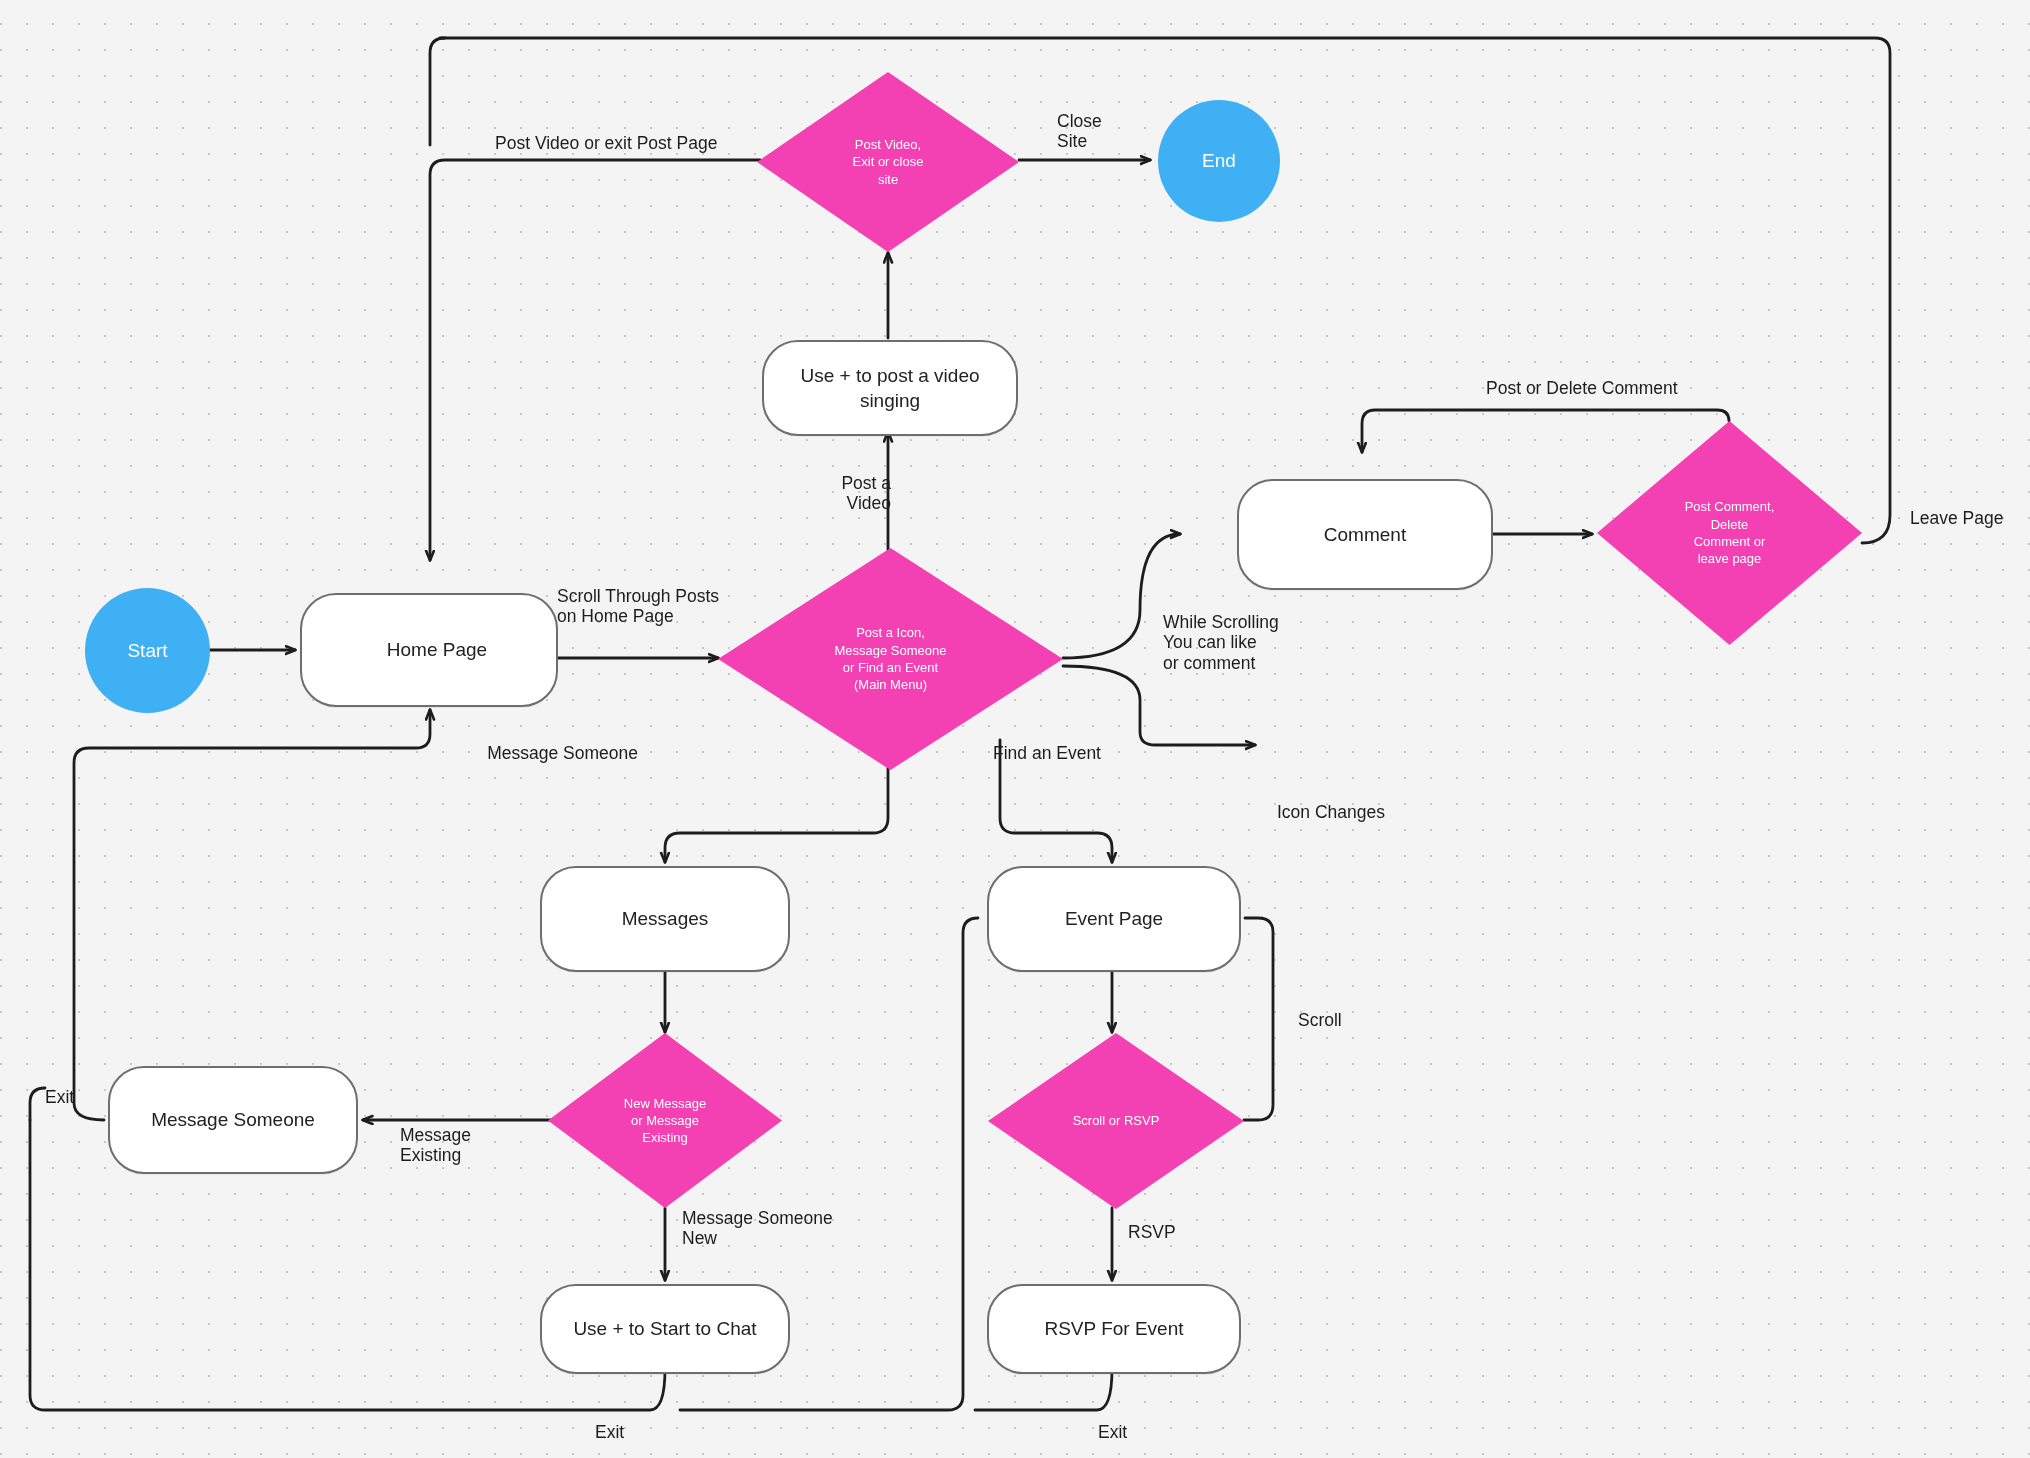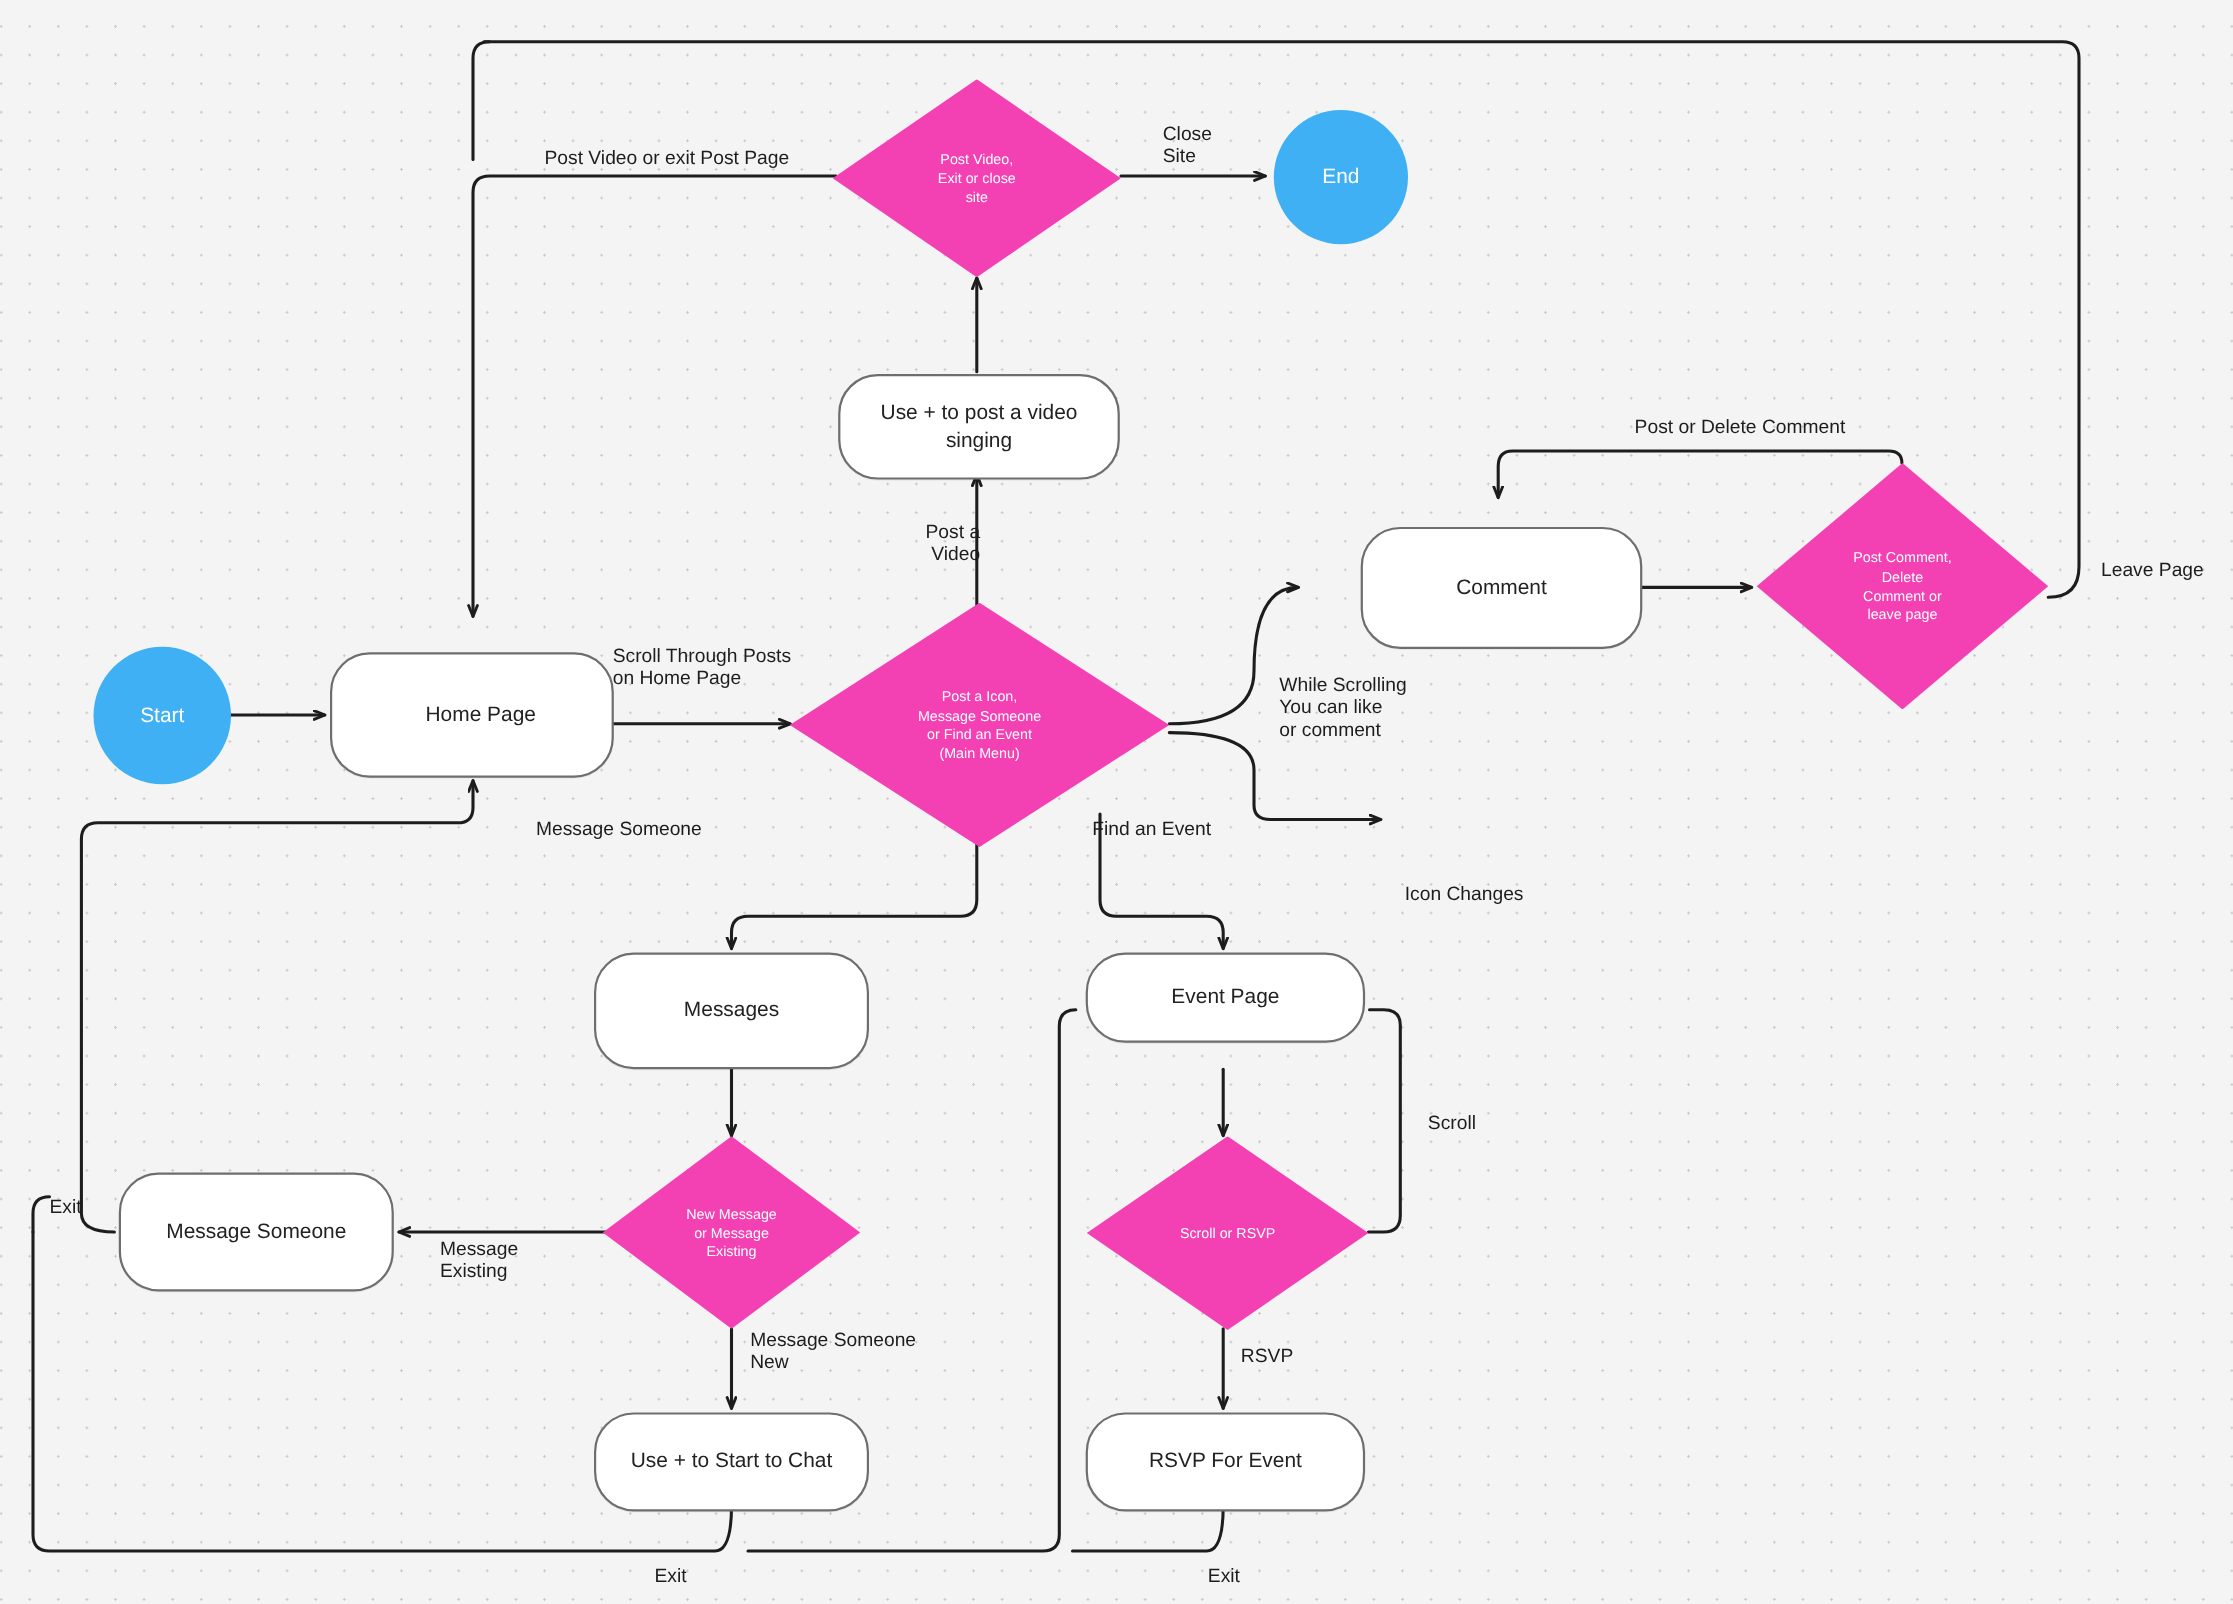--- a/index.html
+++ b/index.html
@@ -189,21 +189,21 @@
   </div>
 
   <div class="node proc" style="left:108px;top:1066px;width:250px;height:108px;">
     <span class="lbl">Message Someone</span>
   </div>
 
   <div class="node proc" style="left:540px;top:1284px;width:250px;height:90px;">
     <span class="lbl">Use + to Start to Chat</span>
   </div>
 
-  <div class="node proc" style="left:987px;top:866px;width:254px;height:82px;">
+  <div class="node proc" style="left:987px;top:866px;width:254px;height:106px;">
     <span class="lbl">Event Page</span>
   </div>
 
   <div class="node diamond" style="left:988px;top:1033px;width:256px;height:176px;">
     <span class="lbl">Scroll or RSVP</span>
   </div>
 
   <div class="node proc" style="left:987px;top:1284px;width:254px;height:90px;">
     <span class="lbl">RSVP For Event</span>
   </div>

